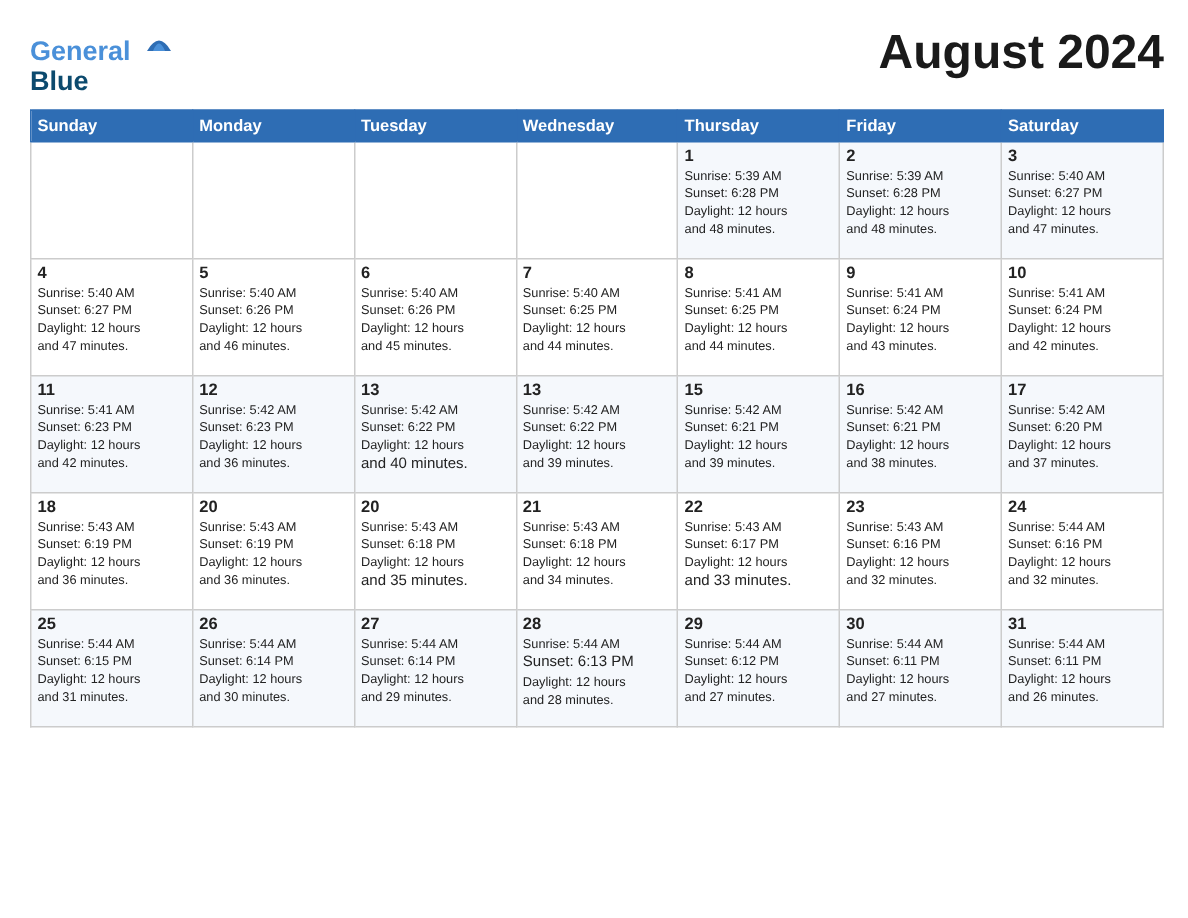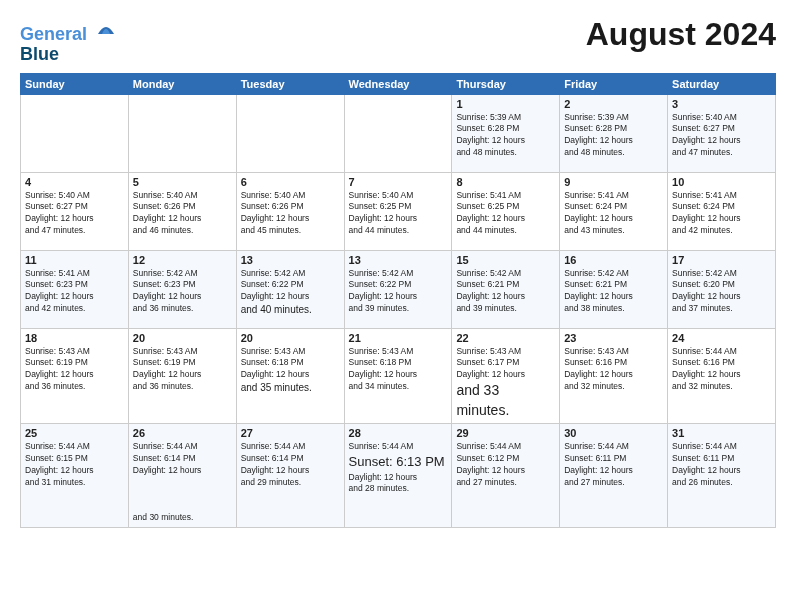--- a/index.html
+++ b/index.html
@@ -284,21 +284,21 @@
             <div style="font-size: 8.5px; line-height: 1.4;">Sunrise: 5:43 AM</div>
             <div style="font-size: 8.5px; line-height: 1.4;">Sunset: 6:18 PM</div>
             <div style="font-size: 8.5px; line-height: 1.4;">Daylight: 12 hours</div>
             <div style="font-size: 8.5px; line-height: 1.4;">and 34 minutes.</div>
           </td>
           <td>
             <div class="day-num">22</div>
             <div style="font-size: 8.5px; line-height: 1.4;">Sunrise: 5:43 AM</div>
             <div style="font-size: 8.5px; line-height: 1.4;">Sunset: 6:17 PM</div>
             <div style="font-size: 8.5px; line-height: 1.4;">Daylight: 12 hours</div>
-            <div style="font-size: 14px; line-height: 1.4;">and 33 minutes.</div>
+            <div style="font-size: 10px; line-height: 1.4;">and 33 minutes.</div>
           </td>
           <td>
             <div class="day-num">23</div>
             <div style="font-size: 8.5px; line-height: 1.4;">Sunrise: 5:43 AM</div>
             <div style="font-size: 8.5px; line-height: 1.4;">Sunset: 6:16 PM</div>
             <div style="font-size: 8.5px; line-height: 1.4;">Daylight: 12 hours</div>
             <div style="font-size: 8.5px; line-height: 1.4;">and 32 minutes.</div>
           </td>
           <td>
             <div class="day-num">24</div>
@@ -314,33 +314,33 @@
             <div style="font-size: 8.5px; line-height: 1.4;">Sunrise: 5:44 AM</div>
             <div style="font-size: 8.5px; line-height: 1.4;">Sunset: 6:15 PM</div>
             <div style="font-size: 8.5px; line-height: 1.4;">Daylight: 12 hours</div>
             <div style="font-size: 8.5px; line-height: 1.4;">and 31 minutes.</div>
           </td>
           <td>
             <div class="day-num">26</div>
             <div style="font-size: 8.5px; line-height: 1.4;">Sunrise: 5:44 AM</div>
             <div style="font-size: 8.5px; line-height: 1.4;">Sunset: 6:14 PM</div>
             <div style="font-size: 8.5px; line-height: 1.4;">Daylight: 12 hours</div>
-            <div style="font-size: 8.5px; line-height: 1.4; margin-top: 35px;">and 30 minutes.</div>
+            <div style="font-size: 8.5px; line-height: 1.4;">and 30 minutes.</div>
           </td>
           <td>
             <div class="day-num">27</div>
             <div style="font-size: 8.5px; line-height: 1.4;">Sunrise: 5:44 AM</div>
             <div style="font-size: 8.5px; line-height: 1.4;">Sunset: 6:14 PM</div>
             <div style="font-size: 8.5px; line-height: 1.4;">Daylight: 12 hours</div>
             <div style="font-size: 8.5px; line-height: 1.4;">and 29 minutes.</div>
           </td>
           <td>
             <div class="day-num">28</div>
             <div style="font-size: 8.5px; line-height: 1.4;">Sunrise: 5:44 AM</div>
-            <div style="font-size: 13px; line-height: 1.4;">Sunset: 6:13 PM</div>
+            <div style="font-size: 10px; line-height: 1.4;">Sunset: 6:13 PM</div>
             <div style="font-size: 8.5px; line-height: 1.4;">Daylight: 12 hours</div>
             <div style="font-size: 8.5px; line-height: 1.4;">and 28 minutes.</div>
           </td>
           <td>
             <div class="day-num">29</div>
             <div style="font-size: 8.5px; line-height: 1.4;">Sunrise: 5:44 AM</div>
             <div style="font-size: 8.5px; line-height: 1.4;">Sunset: 6:12 PM</div>
             <div style="font-size: 8.5px; line-height: 1.4;">Daylight: 12 hours</div>
             <div style="font-size: 8.5px; line-height: 1.4;">and 27 minutes.</div>
           </td>

